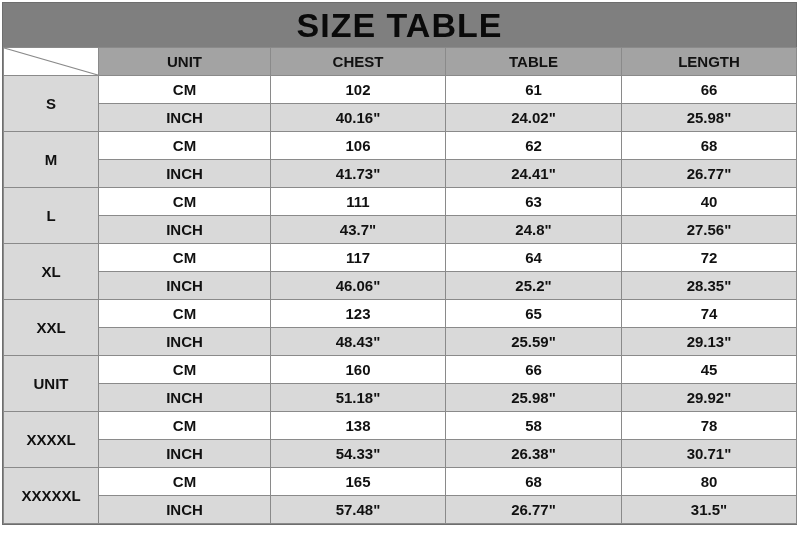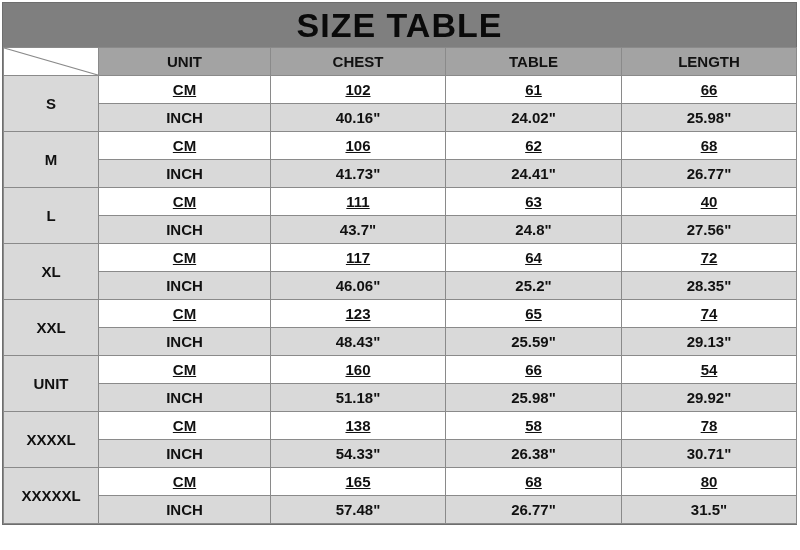--- a/index.html
+++ b/index.html
@@ -32,21 +32,21 @@
     border: 1px solid #8a8a8a;
     height: 27px;
     text-align: center; vertical-align: middle;
     font-size: 15px; font-weight: bold; color: #111111;
     padding: 0; overflow: hidden;
   }
   .size-table thead th { background: #a3a3a3; }
   .corner-cell { background: #ffffff !important; position: relative; }
   .corner-cell svg { position: absolute; top: 0; left: 0; width: 100%; height: 100%; display: block; }
   td.size-cell { background: #d9d9d9; }
-  tr.row-cm td.val { background: #ffffff; text-decoration: underline; }
+  tr.row-cm td.val { background: #ffffff; }
   tr.row-inch td.val { background: #d9d9d9; margin-left: 40px; }
   col.c-size { width: 95px; }
   col.c-unit { width: 172px; }
   col.c-chest { width: 175px; }
   col.c-sleeve { width: 176px; }
   col.c-length { width: 175px; }
 </style>
 </head>
 <body>
 
@@ -137,21 +137,21 @@
           <td class="val">INCH</td>
           <td class="val">48.43"</td>
           <td class="val">25.59"</td>
           <td class="val">29.13"</td>
         </tr>
         <tr class="row-cm">
           <td class="size-cell" rowspan="2">UNIT</td>
           <td class="val">CM</td>
           <td class="val">160</td>
           <td class="val">66</td>
-          <td class="val">54</td>
+          <td class="val">45</td>
         </tr>
         <tr class="row-inch">
           <td class="val">INCH</td>
           <td class="val">51.18"</td>
           <td class="val">25.98"</td>
           <td class="val">29.92"</td>
         </tr>
         <tr class="row-cm">
           <td class="size-cell" rowspan="2">XXXXL</td>
           <td class="val">CM</td>

